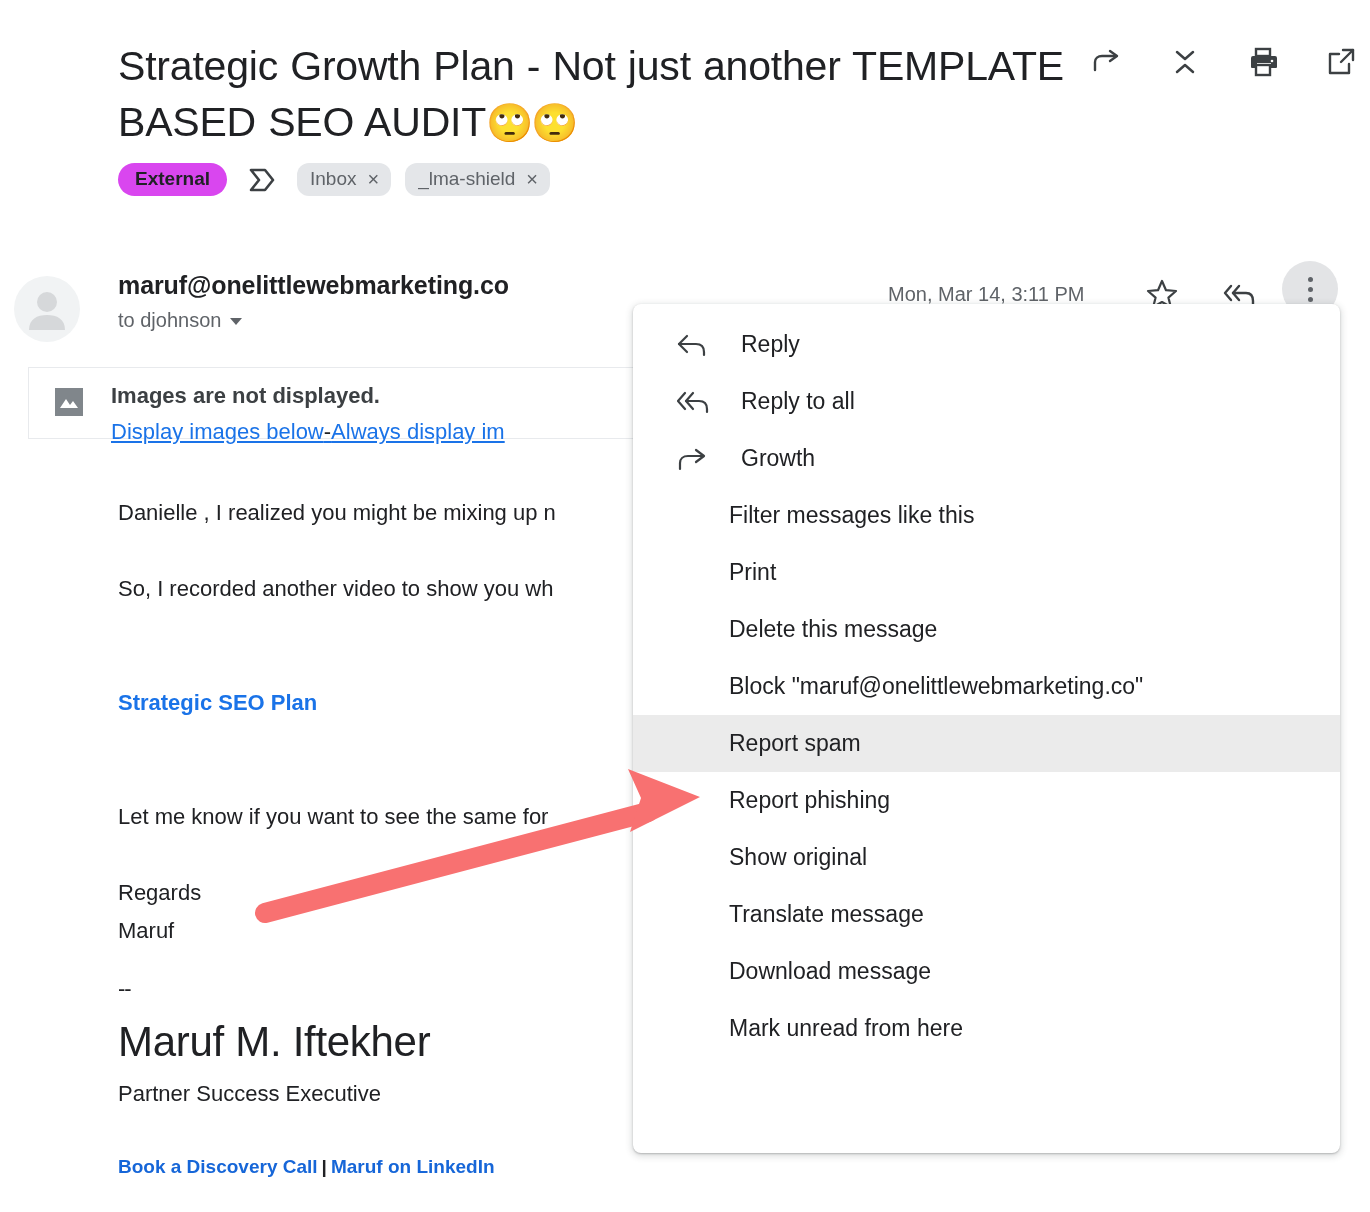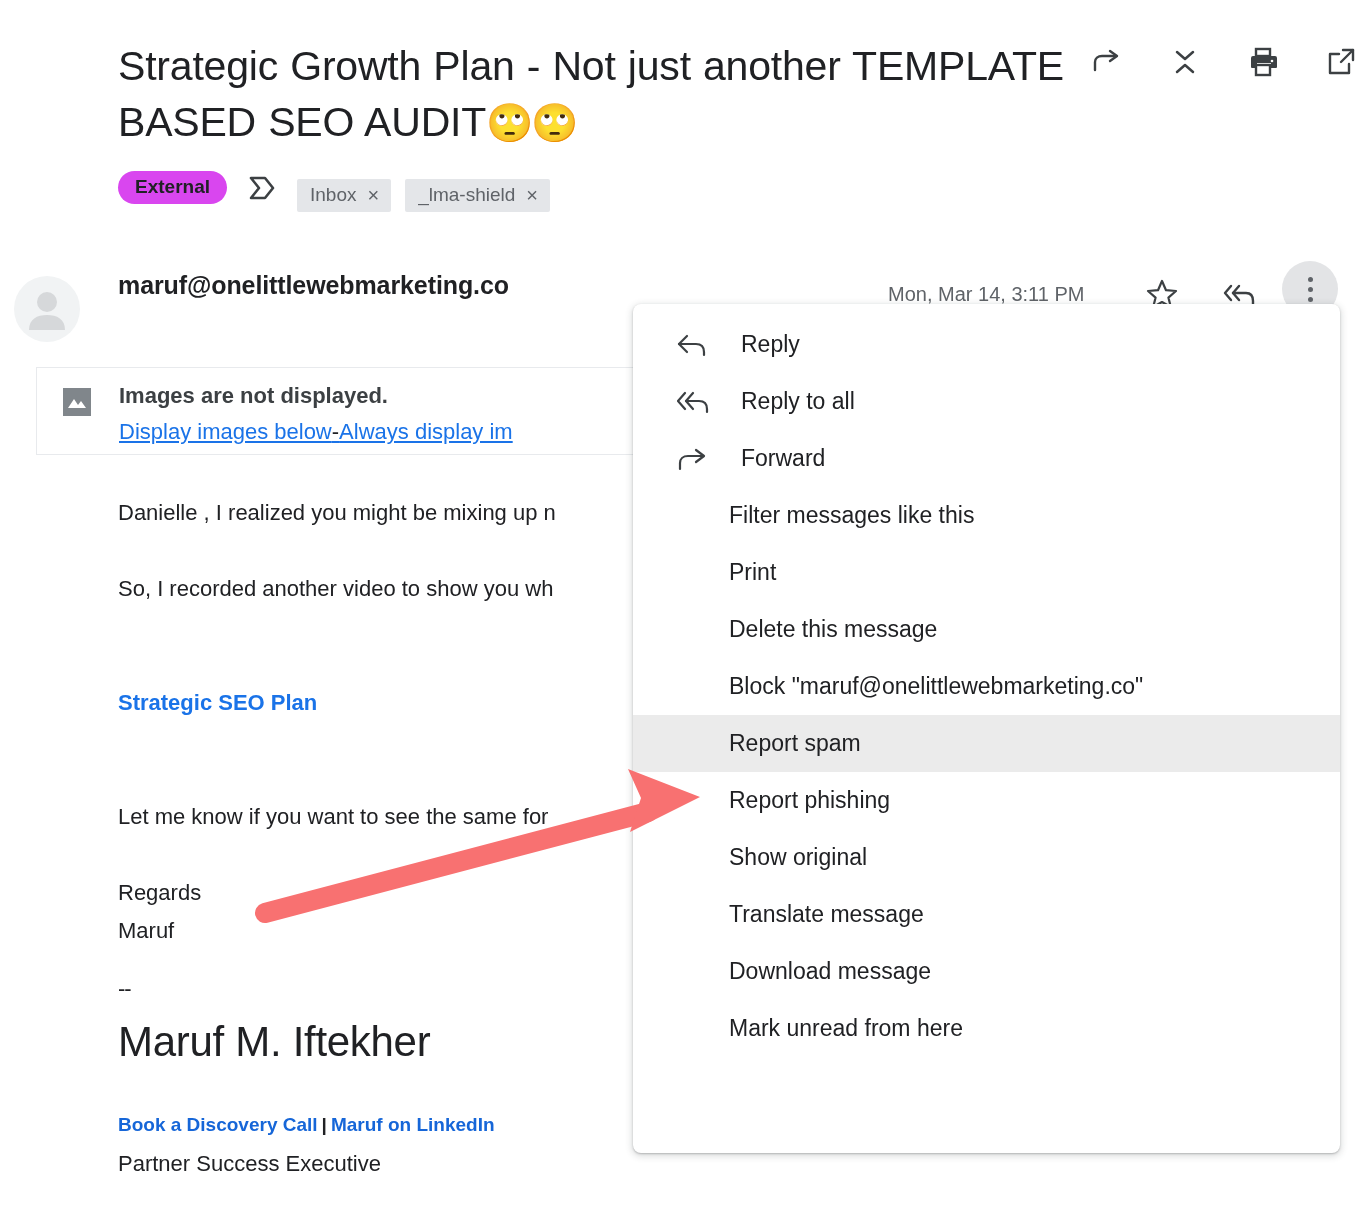--- a/index.html
+++ b/index.html
@@ -61,28 +61,27 @@
     margin-left: 20px;
     margin-right: 20px;
     display: flex;
     align-items: center;
   }
   .chip-label {
     background: #e4e6e9;
     color: #5f6368;
     font-size: 19px;
     padding: 6px 12px 7px 13px;
-    border-radius: 2px;
+    border-radius: 12px;
     line-height: 20px;
     margin-right: 14px;
     display: flex;
     align-items: center;
     gap: 11px;
     white-space: nowrap;
-    margin-top: 16px;
   }
   .chip-label .chip-x {
     font-size: 20px;
     color: #5f6368;
     line-height: 16px;
   }
 
   
   #header-actions {
     position: absolute;
@@ -166,24 +165,24 @@
     align-items: center;
     justify-content: center;
     cursor: pointer;
   }
   .dot3 { display:flex; flex-direction:column; gap: 5px; align-items:center;}
   .dot3 span { width:5px; height:5px; border-radius:50%; background:#5f6368; display:block;}
 
   
   #images-banner {
     position: absolute;
-    left: 36px;
+    left: 28px;
     top: 367px;
     width: 616px;
-    height: 88px;
+    height: 72px;
     border: 1px solid #e8eaed;
     box-sizing: border-box;
     background: #fff;
     display: flex;
     align-items: flex-start;
     padding-top: 14px;
   }
   #img-placeholder-icon {
     width: 28px; height: 28px;
     background: #80868b;
@@ -366,20 +365,24 @@
 
 <div id="avatar">
   <svg width="66" height="66" viewBox="0 0 66 66">
     <circle cx="33" cy="26" r="10" fill="#d6d8da"></circle>
     <path d="M15 54 C15 43 23 39 33 39 C43 39 51 43 51 54 Z" fill="#d6d8da"></path>
   </svg>
 </div>
 
 <div id="sender-block">
   <div id="sender-email">maruf@onelittlewebmarketing.co</div>
+  <div id="recipient-row">
+    <span>to djohnson</span>
+    <span class="caret-down"></span>
+  </div>
 </div>
 
 <div id="msg-meta">
   <div id="msg-date">Mon, Mar 14, 3:11 PM</div>
   <div id="star-btn">
     <svg width="32" height="32" viewBox="0 0 32 32">
       <path d="M16 3 L20 12.2 L30 13 L22.4 19.6 L24.8 29 L16 24 L7.2 29 L9.6 19.6 L2 13 L12 12.2 Z" fill="none" stroke="#3c4043" stroke-width="2.2" stroke-linejoin="round"></path>
     </svg>
   </div>
   <div id="replyall-btn">
@@ -423,24 +426,24 @@
   <div class="body-gap"></div>
   <p>Let me know if you want to see the same for</p>
   <div class="body-gap"></div>
   <p>Regards</p>
   <p>Maruf</p>
 </div>
 
 <div id="signature">
   <div id="sig-dashes">--</div>
   <div id="sig-name">Maruf M. Iftekher</div>
+  <div id="sig-title">Partner Success Executive</div>
   <div id="sig-links">
     <a>Book a Discovery Call</a><span class="pipe">|</span><a>Maruf on LinkedIn</a>
   </div>
-  <div id="sig-title">Partner Success Executive</div>
 </div>
 
 <div id="context-menu">
 
   <div class="menu-item">
     <span class="mi-icon">
       <svg width="30" height="24" viewBox="0 0 30 24">
         <path d="M10 3 L2 11 L10 19" fill="none" stroke="#3c4043" stroke-width="2.2" stroke-linecap="round" stroke-linejoin="round"></path>
         <path d="M2 11 L19 11 C25 11 27 14 27 19 L27 22" fill="none" stroke="#3c4043" stroke-width="2.2" stroke-linecap="round"></path>
       </svg>
@@ -459,21 +462,21 @@
     <span class="mi-label">Reply to all</span>
   </div>
 
   <div class="menu-item">
     <span class="mi-icon">
       <svg width="30" height="24" viewBox="0 0 30 24">
         <path d="M3 22 L3 16 C3 12 6 9 11 9 L25 9" fill="none" stroke="#3c4043" stroke-width="2.2" stroke-linecap="round"></path>
         <path d="M19 3 L27 9 L19 15" fill="none" stroke="#3c4043" stroke-width="2.2" stroke-linecap="round" stroke-linejoin="round"></path>
       </svg>
     </span>
-    <span class="mi-label">Forward</span>
+    <span class="mi-label">Growth</span>
   </div>
 
   <div class="menu-item no-icon">
     <span class="mi-label">Filter messages like this</span>
   </div>
 
   <div class="menu-item no-icon">
     <span class="mi-label">Print</span>
   </div>
 

